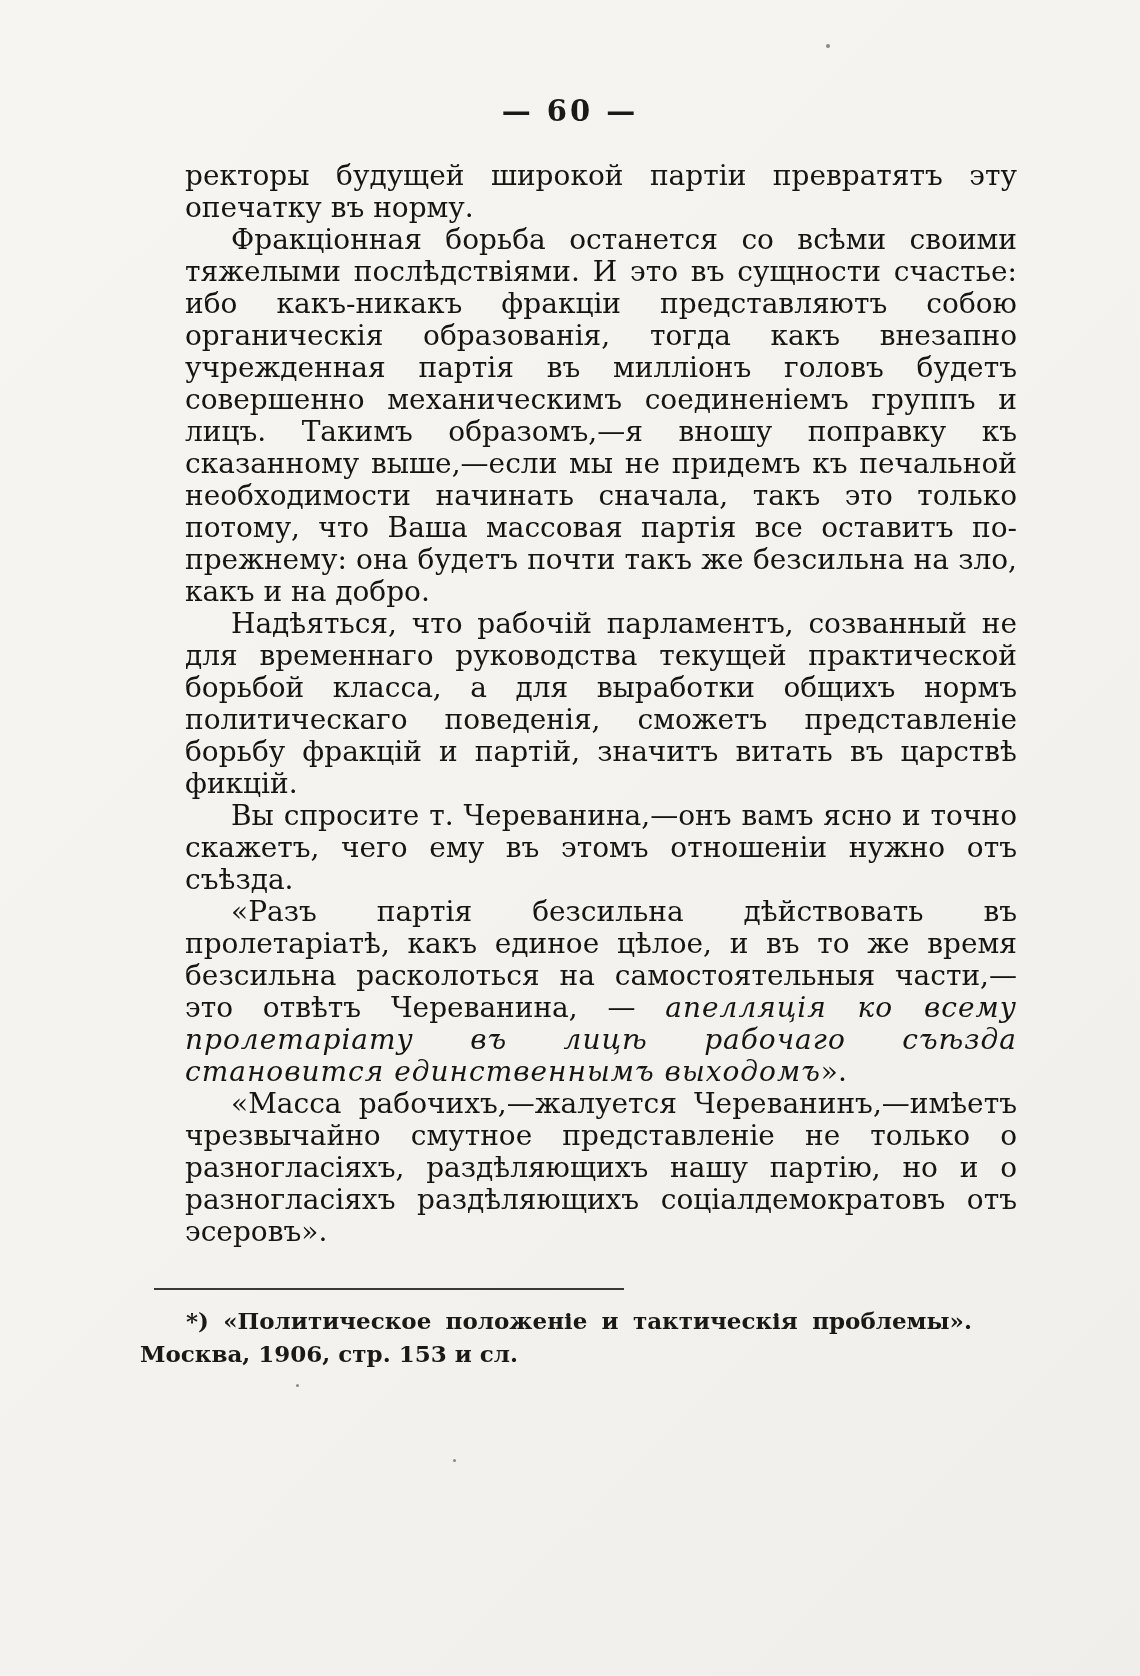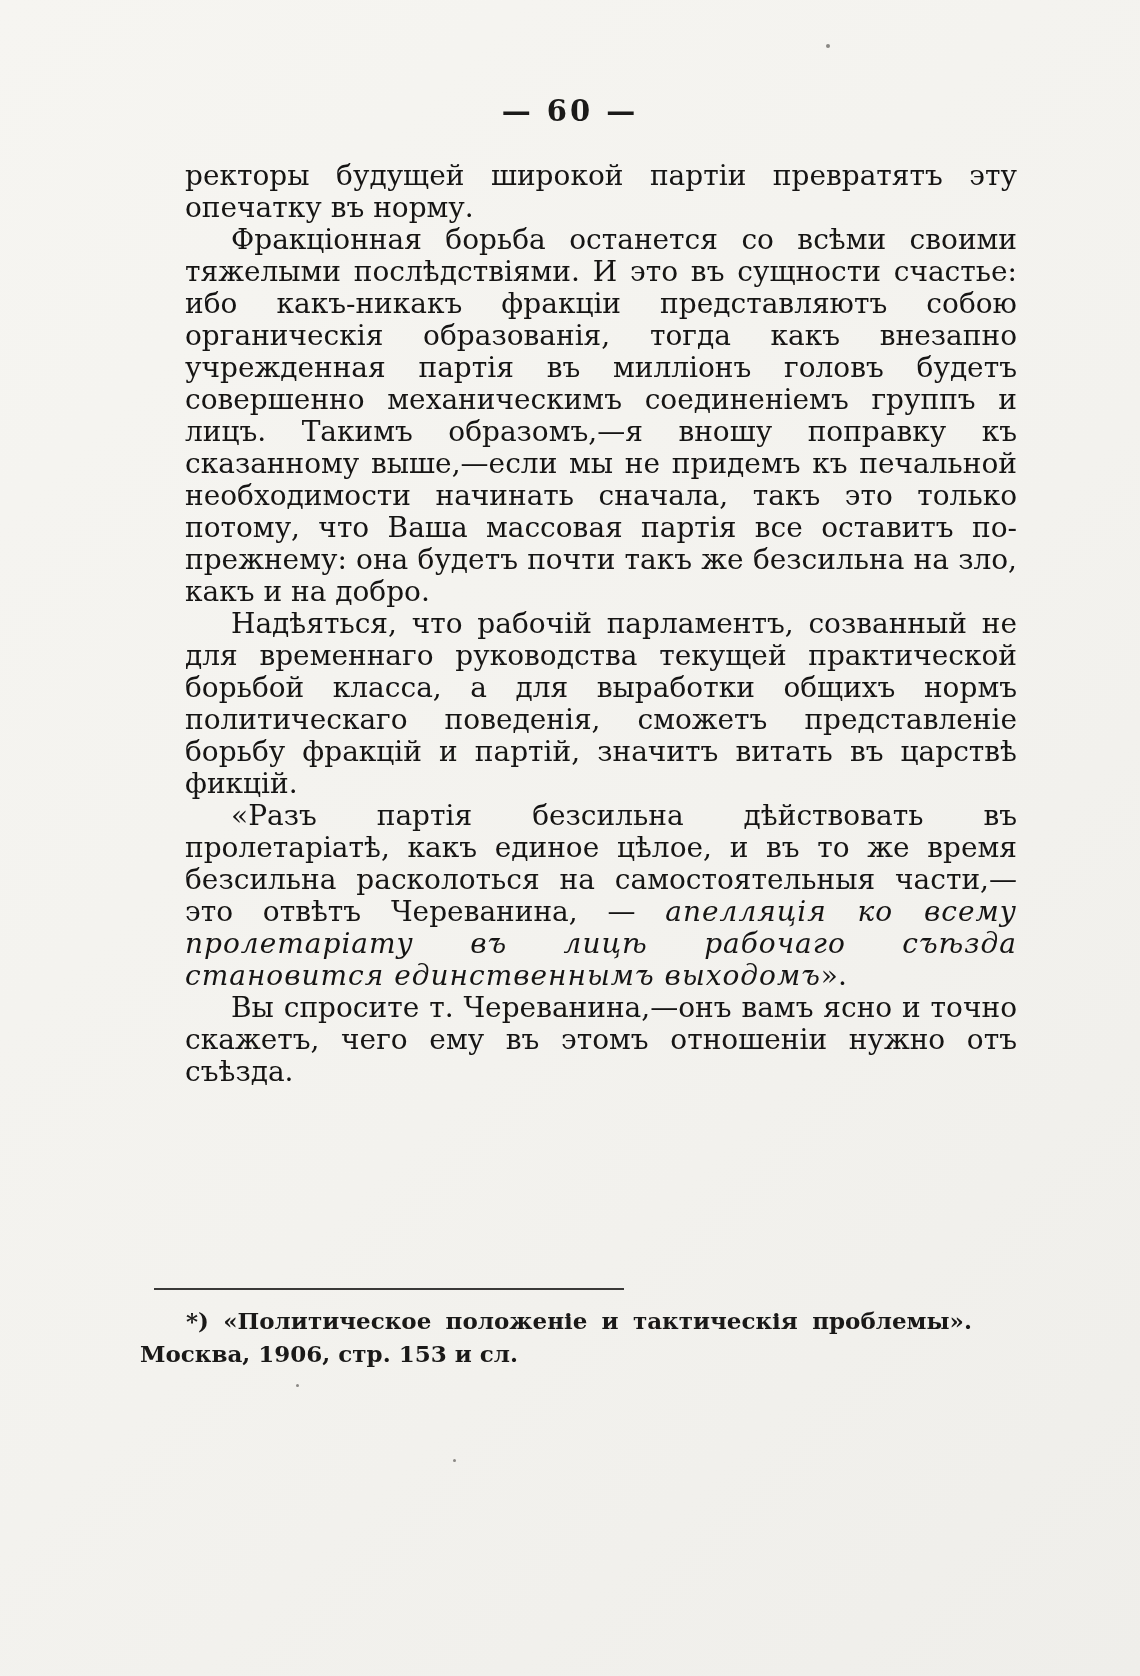--- a/index.html
+++ b/index.html
@@ -88,22 +88,23 @@
 <body>
 
 <div class="page">
 
   <div class="page-number">— 60 —</div>
 
   <div class="text-block">
       <p class="para"><span>ректоры будущей широкой партіи превратятъ эту опечатку въ норму.</span></p>
       <p class="para indent"><span>Фракціонная борьба останется со всѣми своими тяжелыми послѣдствіями. И это въ сущности счастье: ибо какъ-никакъ фракціи представляютъ собою органическія образованія, тогда какъ внезапно учрежденная партія въ милліонъ головъ будетъ совершенно механическимъ соединеніемъ группъ и лицъ. Такимъ образомъ,—я вношу поправку къ сказанному выше,—если мы не придемъ къ печальной необходимости начинать сначала, такъ это только потому, что Ваша массовая партія все оставитъ по-прежнему: она будетъ почти такъ же безсильна на зло, какъ и на добро.</span></p>
       <p class="para indent"><span>Надѣяться, что рабочій парламентъ, созванный не для временнаго руководства текущей практической борьбой класса, а для выработки общихъ нормъ политическаго поведенія, сможетъ представленіе борьбу фракцій и партій, значитъ витать въ царствѣ фикцій.</span></p>
+      <p class="para indent"><span>Вы спросите т. Череванина,—онъ вамъ ясно и точно скажетъ, чего ему въ этомъ отношеніи нужно отъ съѣзда.</span></p>
       <p class="para indent"><span>«Разъ партія безсильна дѣйствовать въ пролетаріатѣ, какъ единое цѣлое, и въ то же время безсильна расколоться на самостоятельныя части,—это отвѣтъ Череванина, — </span><span class="em">апелляція ко всему пролетаріату въ лицѣ рабочаго съѣзда становится единственнымъ выходомъ</span><span>».</span></p>
-      <p class="para indent"><span>Вы спросите т. Череванина,—онъ вамъ ясно и точно скажетъ, чего ему въ этомъ отношеніи нужно отъ съѣзда.</span></p>
+      <p class="para indent"><span>«Масса рабочихъ,—жалуется Череванинъ,—имѣетъ чрезвычайно смутное представленіе не только о разногласіяхъ, раздѣляющихъ нашу партію, но и о разногласіяхъ раздѣляющихъ соціалдемократовъ отъ эсеровъ».</span></p>
     </div>
 
   <div class="footnote">
     <div class="footnote-rule"></div>
     <p class="footnote-text">*) «Политическое положеніе и тактическія проблемы». Москва, 1906, стр. 153 и сл.</p>
   </div>
 
   <div class="speck s1"></div>
   <div class="speck s2"></div>
   <div class="speck s3"></div>

